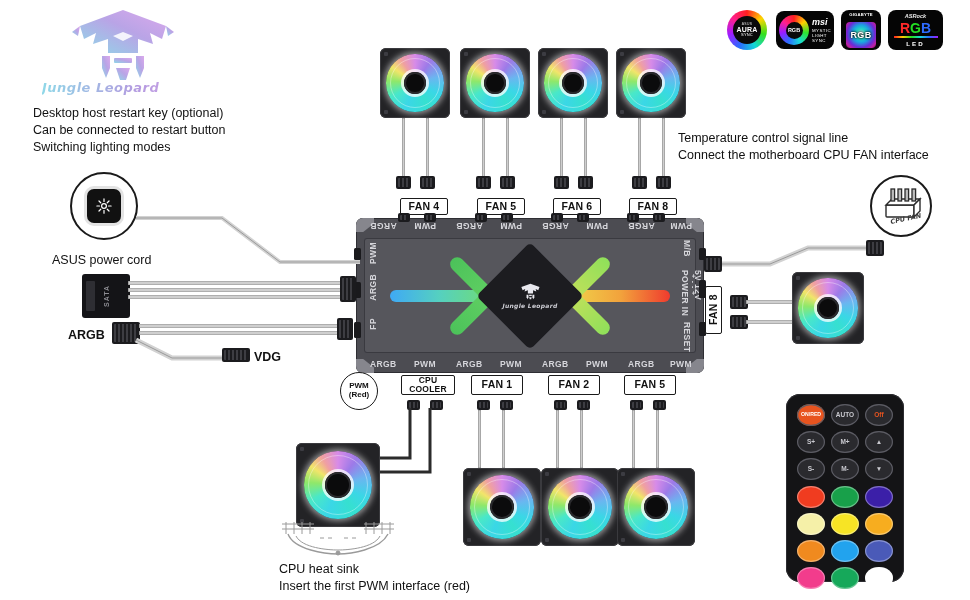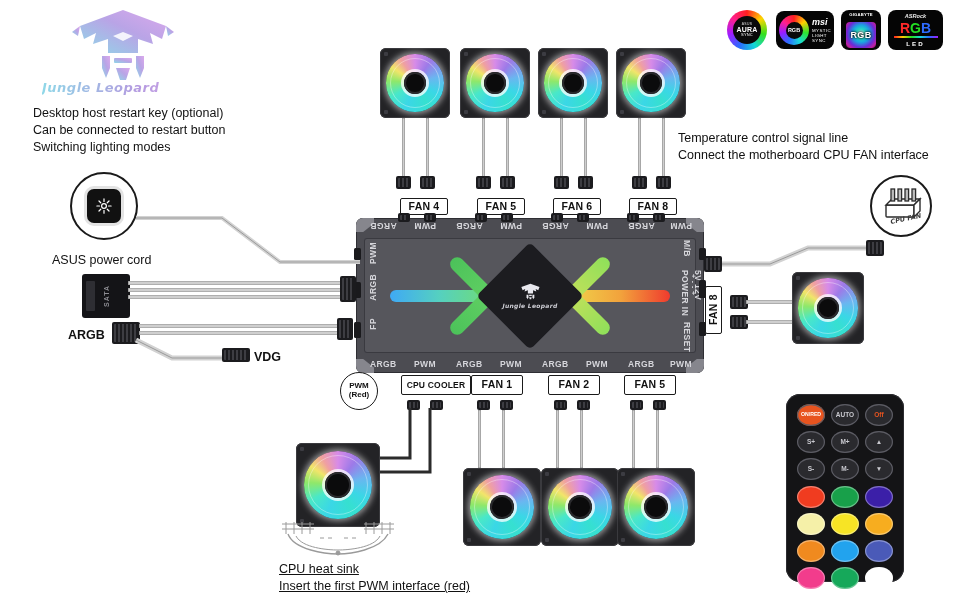--- a/index.html
+++ b/index.html
@@ -306,21 +306,21 @@
   </div>
 
   <div class="abs textblock" style="left:678px; top:130px; width:290px;">Temperature control signal line
 Connect the motherboard CPU FAN interface</div>
 
   <div class="abs textblock" style="left:33px; top:105px; width:260px;">Desktop host restart key (optional)
 Can be connected to restart button
 Switching lighting modes</div>
 
 
-  <div class="abs textblock" style="left:279px; top:561px; width:230px;text-decoration:underline;">CPU heat sink
+  <div class="abs textblock" style="left:279px; top:561px; width:230px;">CPU heat sink
 Insert the first PWM interface (red)</div>
 
 
   <div class="fan" style="left:380px; top:48px; width:70px; height:70px;">
     <div class="fan-body">
         <div class="fan-ring">
           <div class="fan-hub"></div>
         </div>
       </div>
   </div>
@@ -442,21 +442,21 @@
   <div class="plug" style="left:501px; top:213px; width:12px; height:9px;"></div>
   <div class="plug" style="left:551px; top:213px; width:12px; height:9px;"></div>
   <div class="plug" style="left:577px; top:213px; width:12px; height:9px;"></div>
   <div class="plug" style="left:627px; top:213px; width:12px; height:9px;"></div>
   <div class="plug" style="left:653px; top:213px; width:12px; height:9px;"></div>
 
   <div class="abs tagcircle" style="left:340px; top:372px; width:38px; height:38px;">
     <span>PWM</span>
     <span>(Red)</span>
   </div>
-  <div class="abs tagbox" style="left:401px; top:375px; width:70px; height:20px; font-size:8.5px; flex-direction:column;">CPU COOLER</div>
+  <div class="abs tagbox" style="left:401px; top:375px; width:54px; height:20px; font-size:8.5px; flex-direction:column;">CPU COOLER</div>
   <div class="abs tagbox" style="left:471px; top:375px; width:52px; height:20px;">FAN 1</div>
   <div class="abs tagbox" style="left:548px; top:375px; width:52px; height:20px;">FAN 2</div>
   <div class="abs tagbox" style="left:624px; top:375px; width:52px; height:20px;">FAN 5</div>
 
   <div class="plug" style="left:407px; top:400px; width:13px; height:10px;"></div>
   <div class="plug" style="left:430px; top:400px; width:13px; height:10px;"></div>
   <div class="plug" style="left:477px; top:400px; width:13px; height:10px;"></div>
   <div class="plug" style="left:500px; top:400px; width:13px; height:10px;"></div>
   <div class="plug" style="left:554px; top:400px; width:13px; height:10px;"></div>
   <div class="plug" style="left:577px; top:400px; width:13px; height:10px;"></div>

